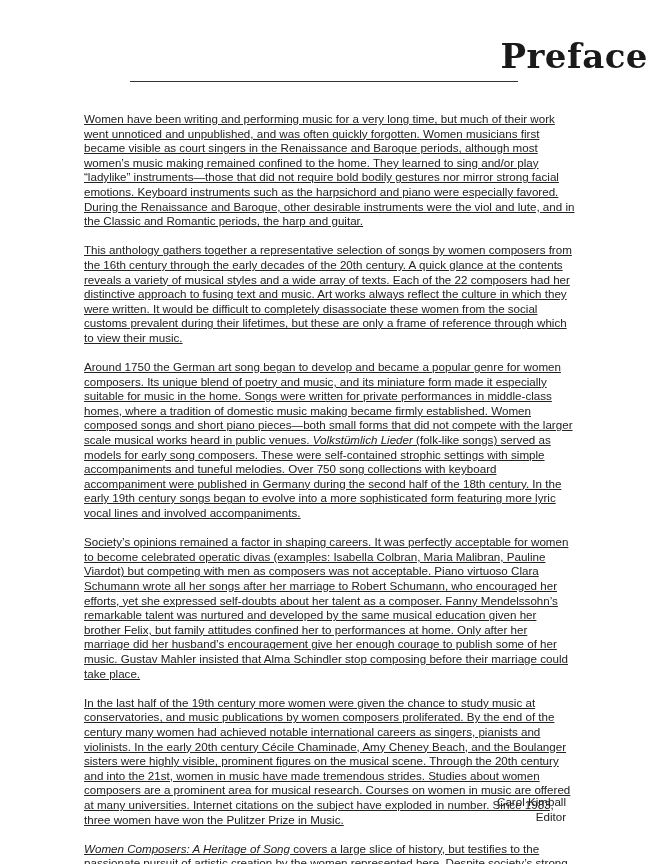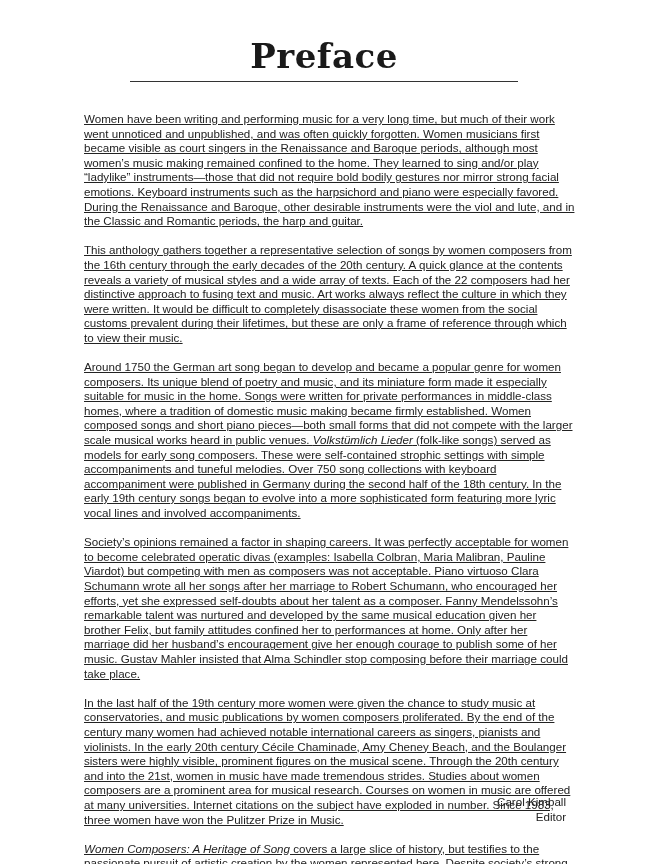--- a/index.html
+++ b/index.html
@@ -16,21 +16,21 @@
     }
     .page {
       position: absolute;
       left: 0; top: 0;
       width: 648px; height: 864px;
     }
     .title {
       position: absolute;
       left: 0; right: 0;
       top: 36px;
-      text-align: center;
+      text-align: right;
       font-family: "DejaVu Serif", "Liberation Serif", serif;
       font-size: 34px;
       font-weight: bold;
       letter-spacing: 0.5px;
       color: #1a1a1a;
       line-height: 40px;
       margin: 0;
     }
     .rule {
       position: absolute;

